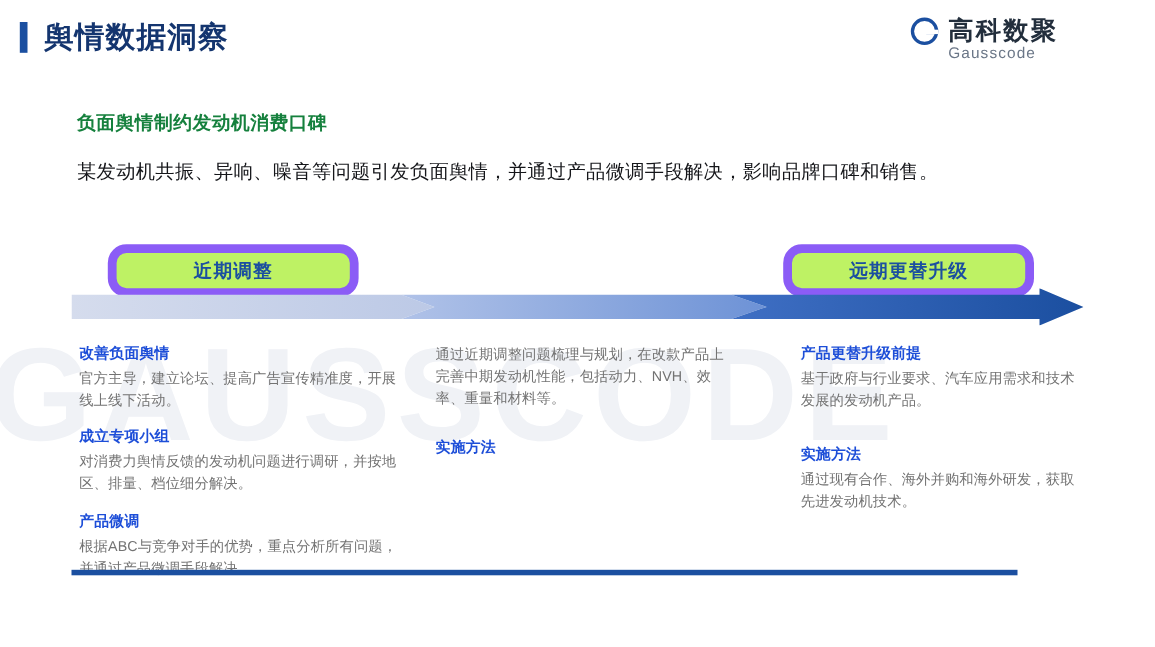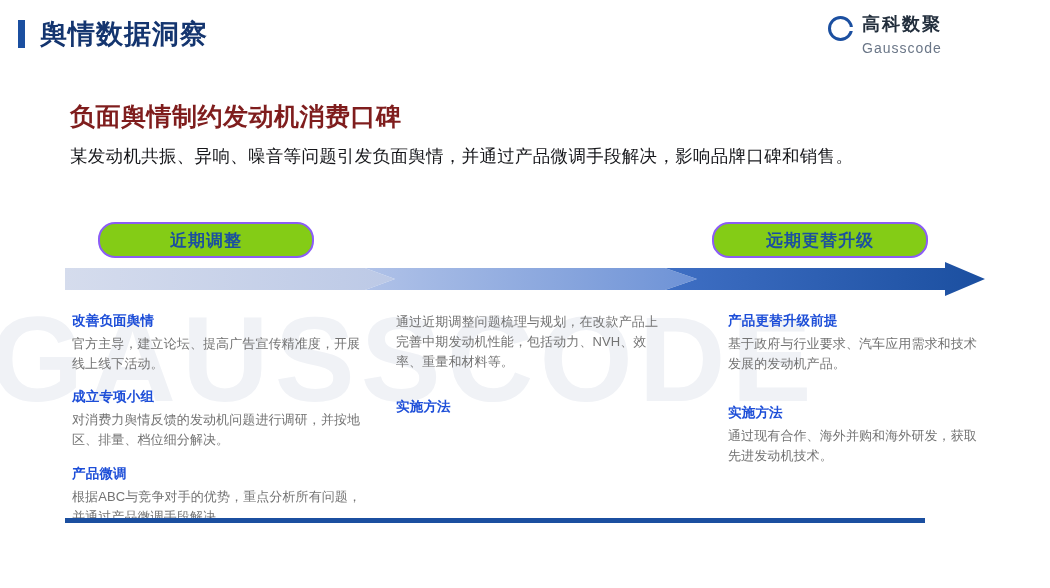--- a/index.html
+++ b/index.html
@@ -71,21 +71,21 @@
     right: -1px;
     top: 9px;
     width: 9px;
     height: 3px;
     background: #1b4fa0;
   }
   .logo-cn {
     position: absolute;
     left: 34px;
     top: 0px;
-    font-size: 18px;
+    font-size: 23px;
     font-weight: bold;
     color: #222e3c;
     letter-spacing: 2px;
   }
   .logo-en {
     position: absolute;
     left: 34px;
     top: 28px;
     font-size: 14px;
     color: #6a7687;
@@ -111,41 +111,41 @@
     position: absolute;
     top: 0; left: 0;
     width: 1050px;
     height: 588px;
     z-index: 2;
   }
   .section-title {
     position: absolute;
     left: 70px;
     top: 100px;
-    font-size: 25px;
-    font-weight: bold;
-    color: #7f1d1d;
+    font-size: 17px;
+    font-weight: bold;
+    color: #15803d;
     letter-spacing: 0.5px;
   }
   .section-sub {
     position: absolute;
     left: 70px;
     top: 144px;
     font-size: 17.5px;
     color: #15161a;
     letter-spacing: 0.3px;
   }
 
   
   .pill {
     position: absolute;
     height: 32px;
-    border: 2px solid #8b5cf6;
+    border: 8px solid #8b5cf6;
     border-radius: 17px;
-    background: #84cc16;
+    background: #bef264;
     color: #1b4fa0;
     font-size: 17px;
     font-weight: bold;
     display: flex;
     align-items: center;
     justify-content: center;
     letter-spacing: 1px;
   }
   .pill-1 { left: 98px;  top: 222px; width: 212px; }
   .pill-2 { left: 406px; top: 222px; width: 212px; }

